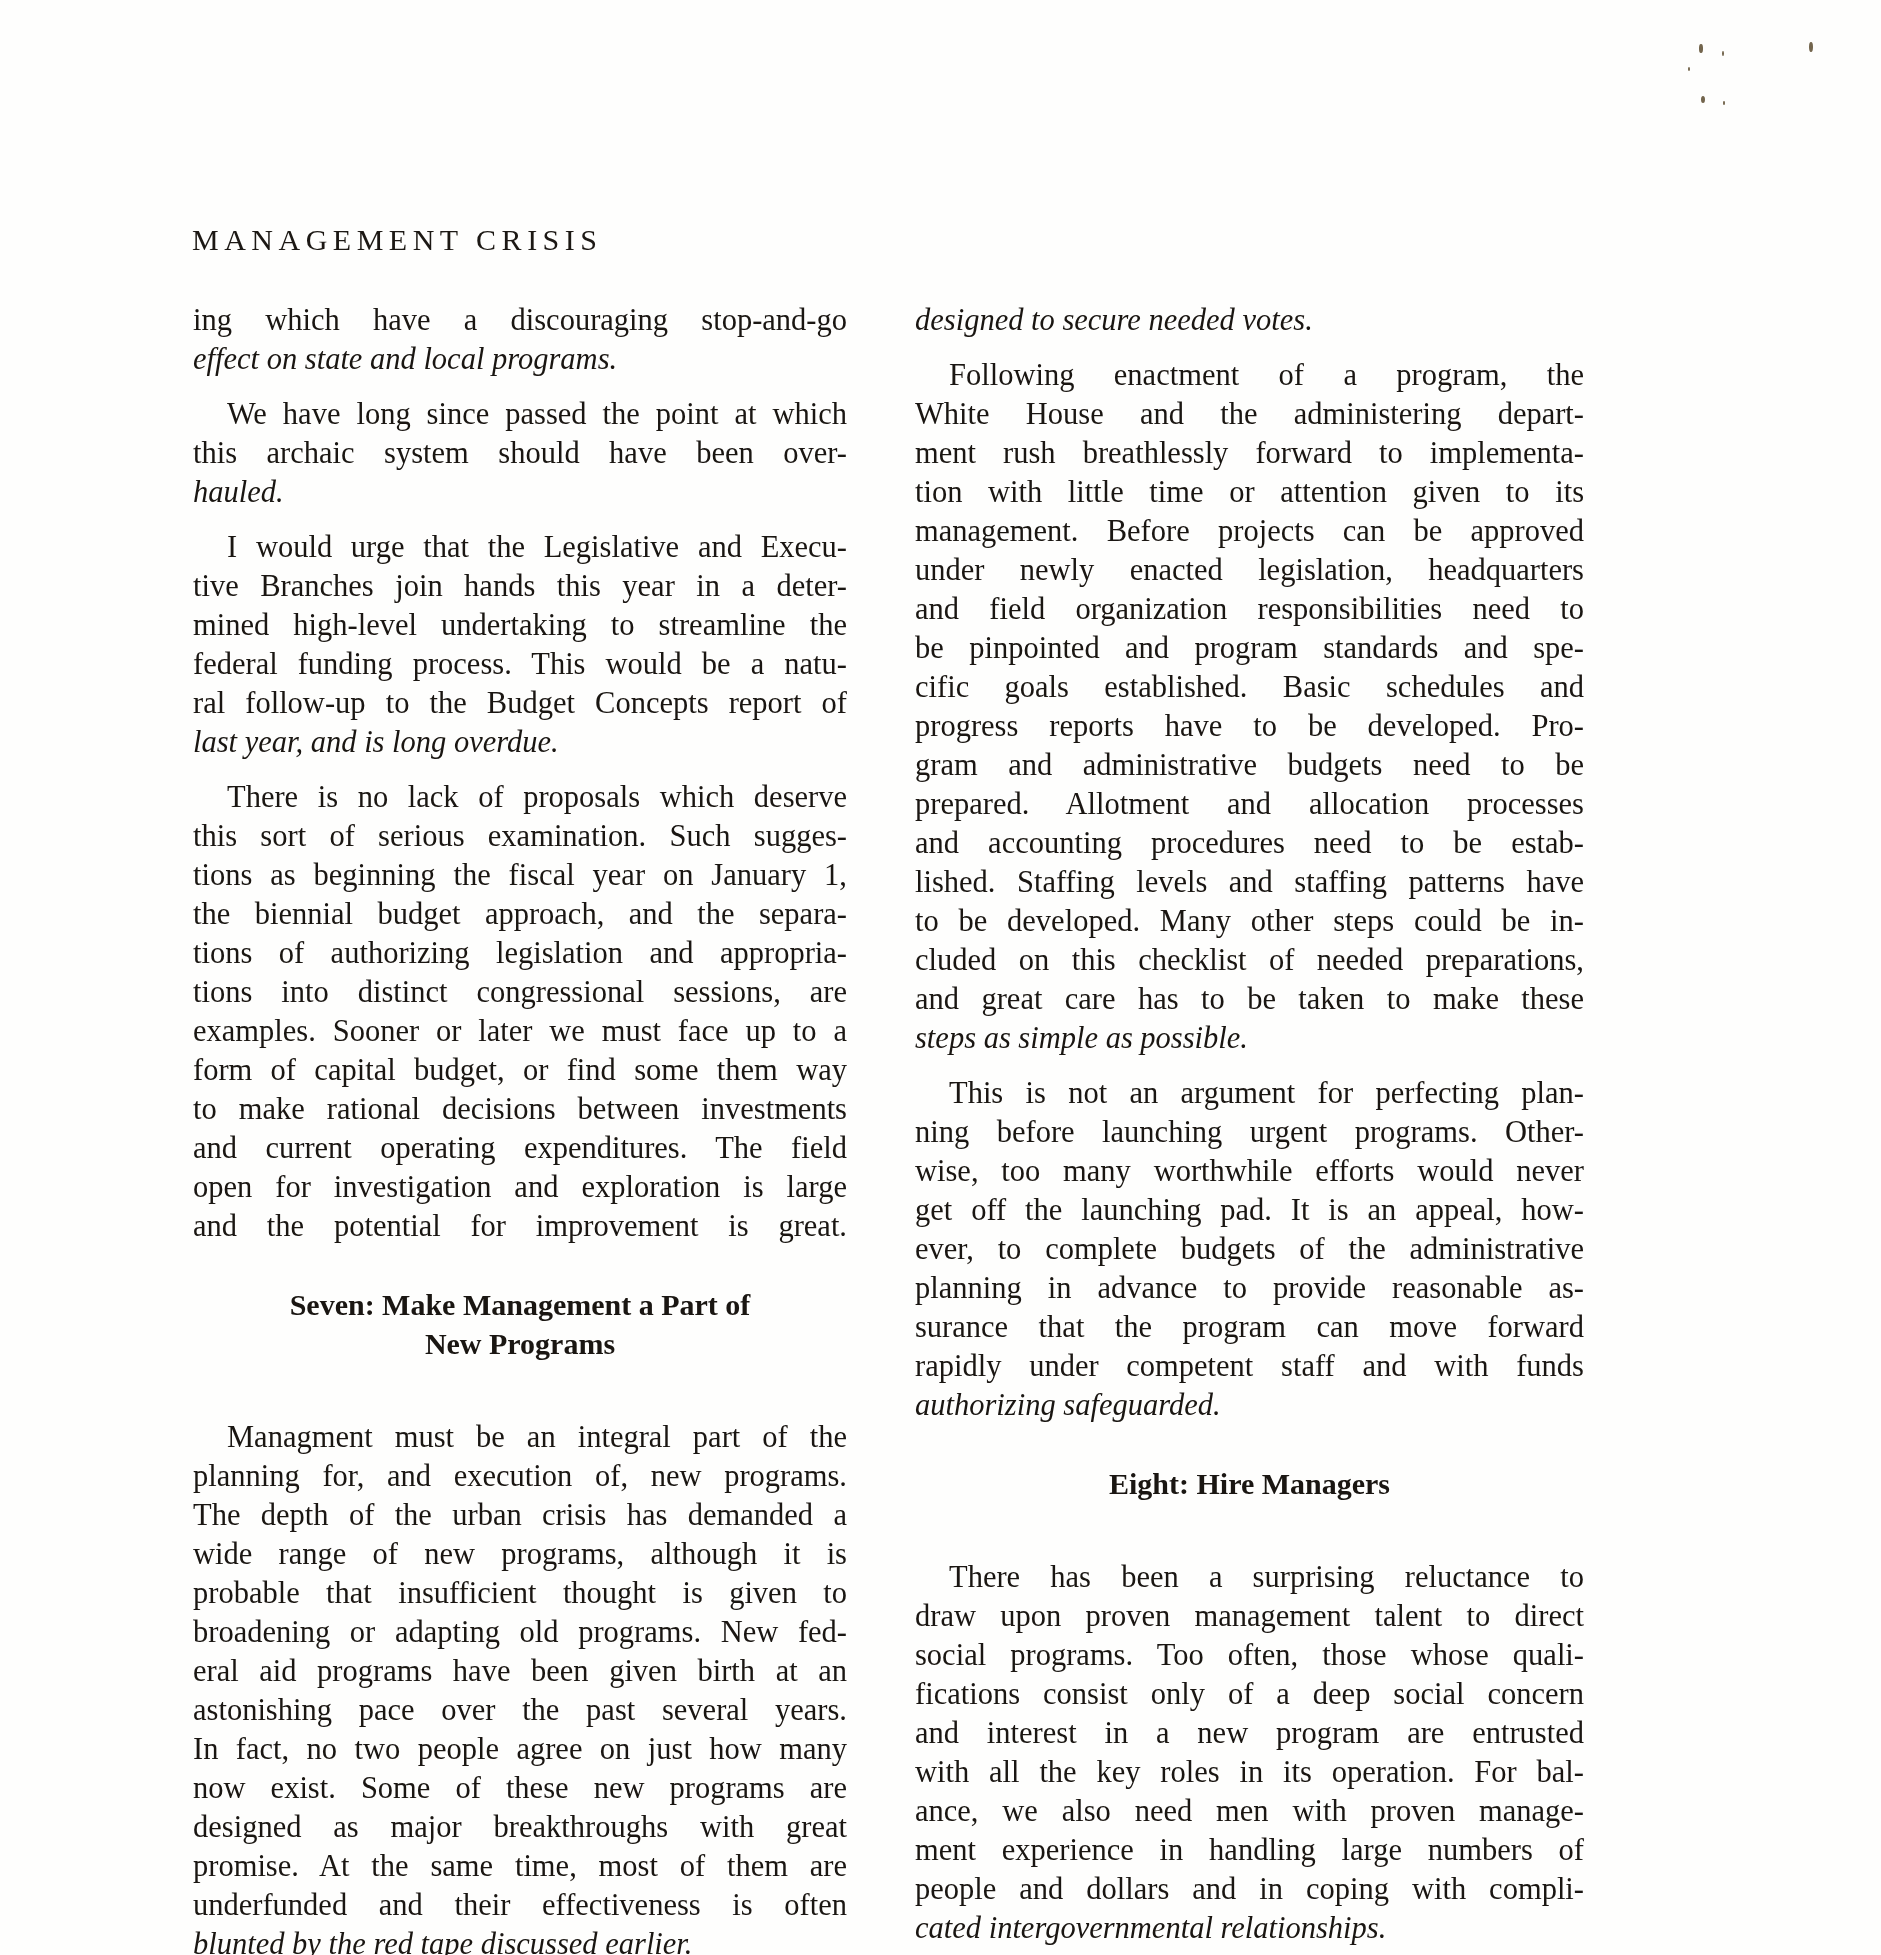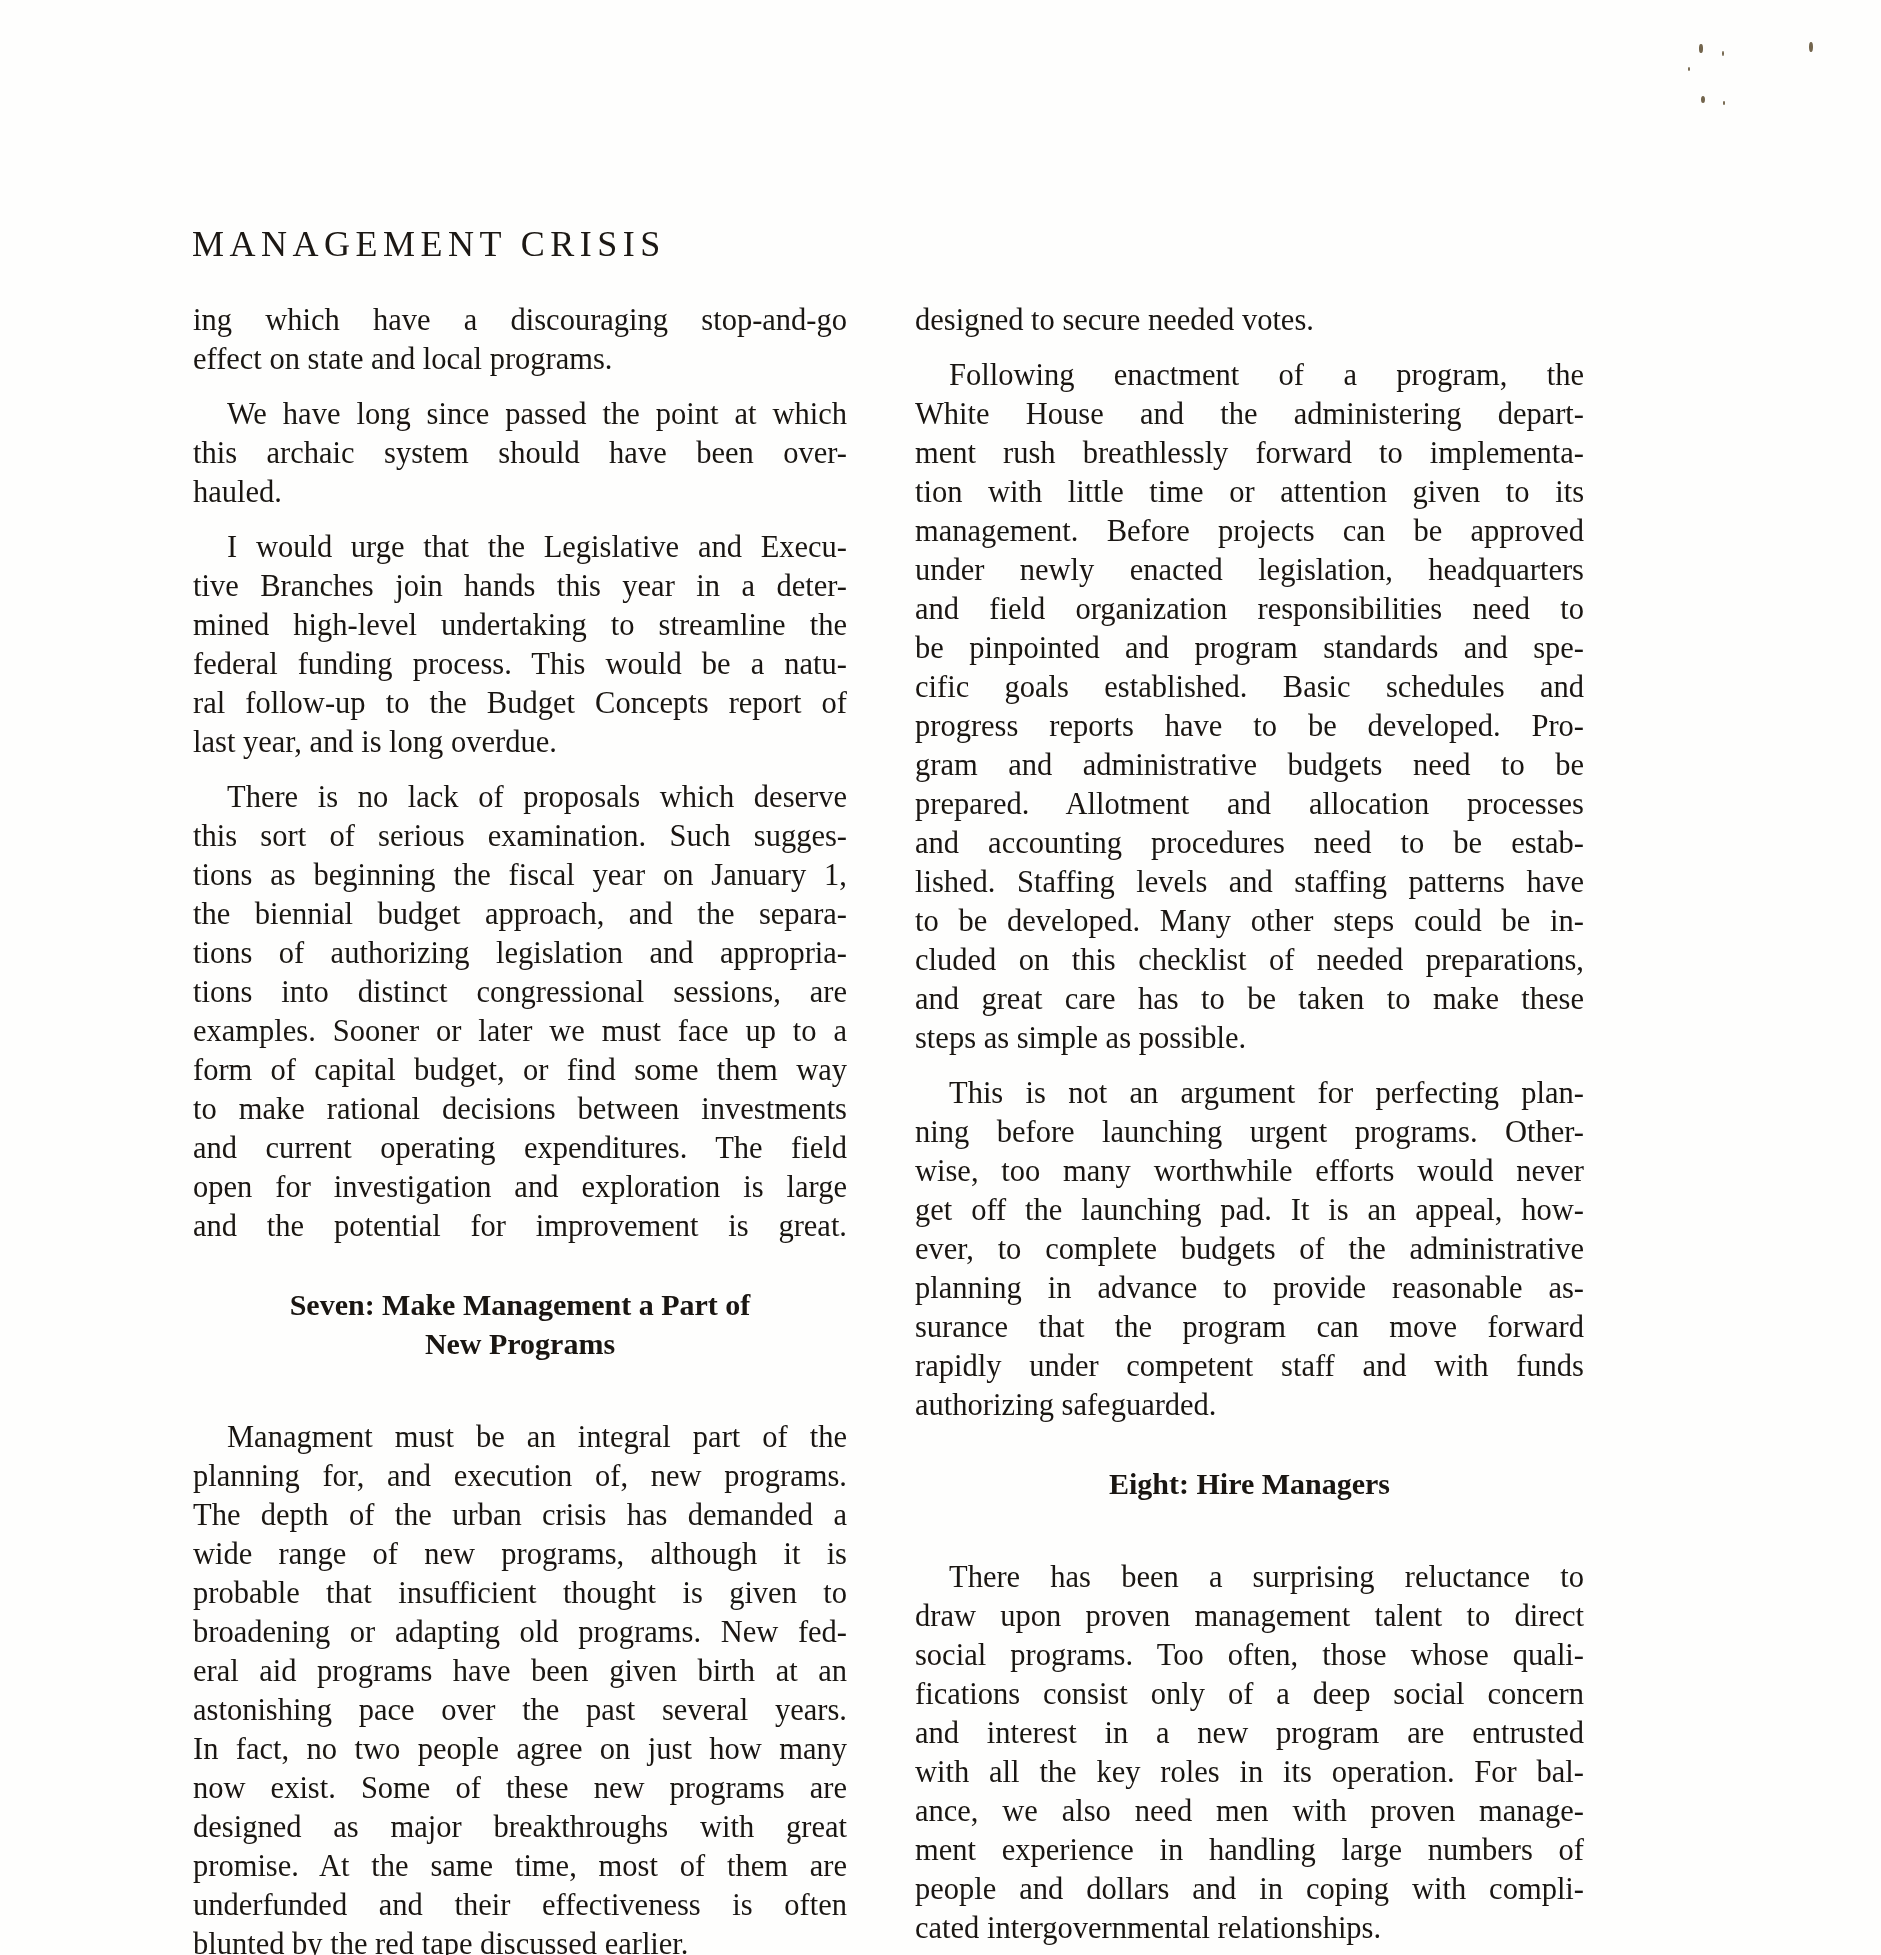--- a/index.html
+++ b/index.html
@@ -17,21 +17,21 @@
   }
   .page {
     position: absolute;
     inset: 0;
     background: #fefefd;
   }
   .running-head {
     position: absolute;
     left: 192px;
     top: 223px;
-    font-size: 36px;
+    font-size: 30px;
     letter-spacing: 5.5px;
     font-weight: 400;
     color: #1c1814;
     white-space: nowrap;
   }
   .column {
     position: absolute;
     top: 301px;
     font-size: 30.5px;
     line-height: 39px;
@@ -43,20 +43,21 @@
   .line {
     display: block;
     height: 39px;
     white-space: nowrap;
     text-align: justify;
     text-align-last: justify;
     overflow: visible;
   }
   .line.last {
     text-align-last: left;
+    font-style: italic;
   }
   .line.indent {
     padding-left: 34px;
     margin-top: 16px;
   }
 
   .section-heading {
     font-weight: 700;
     text-align: center;
     text-align-last: center;

